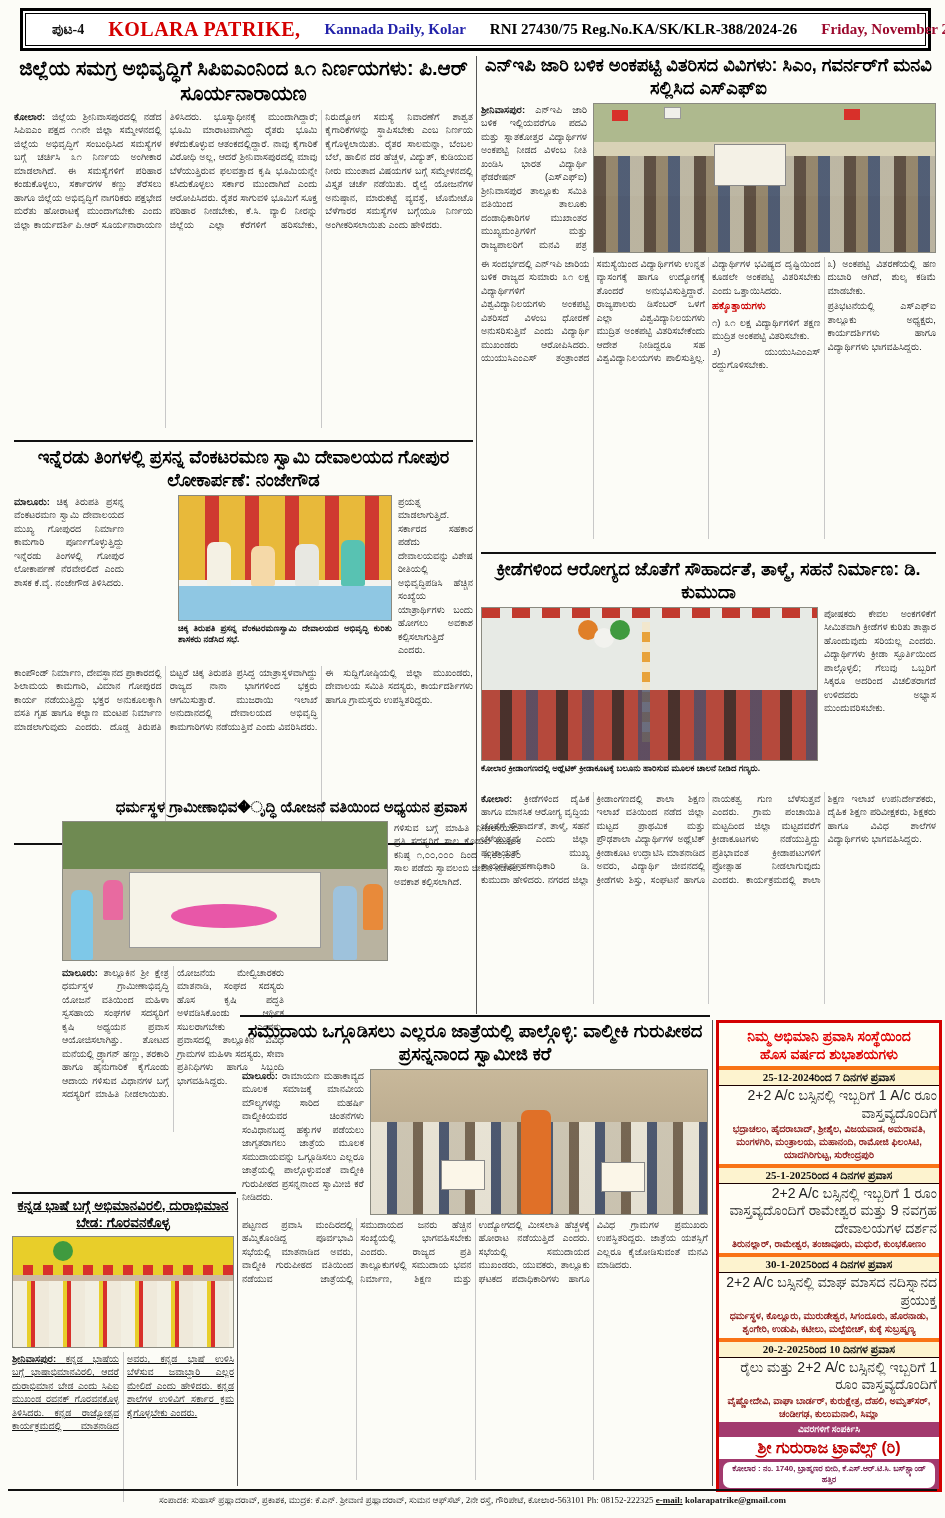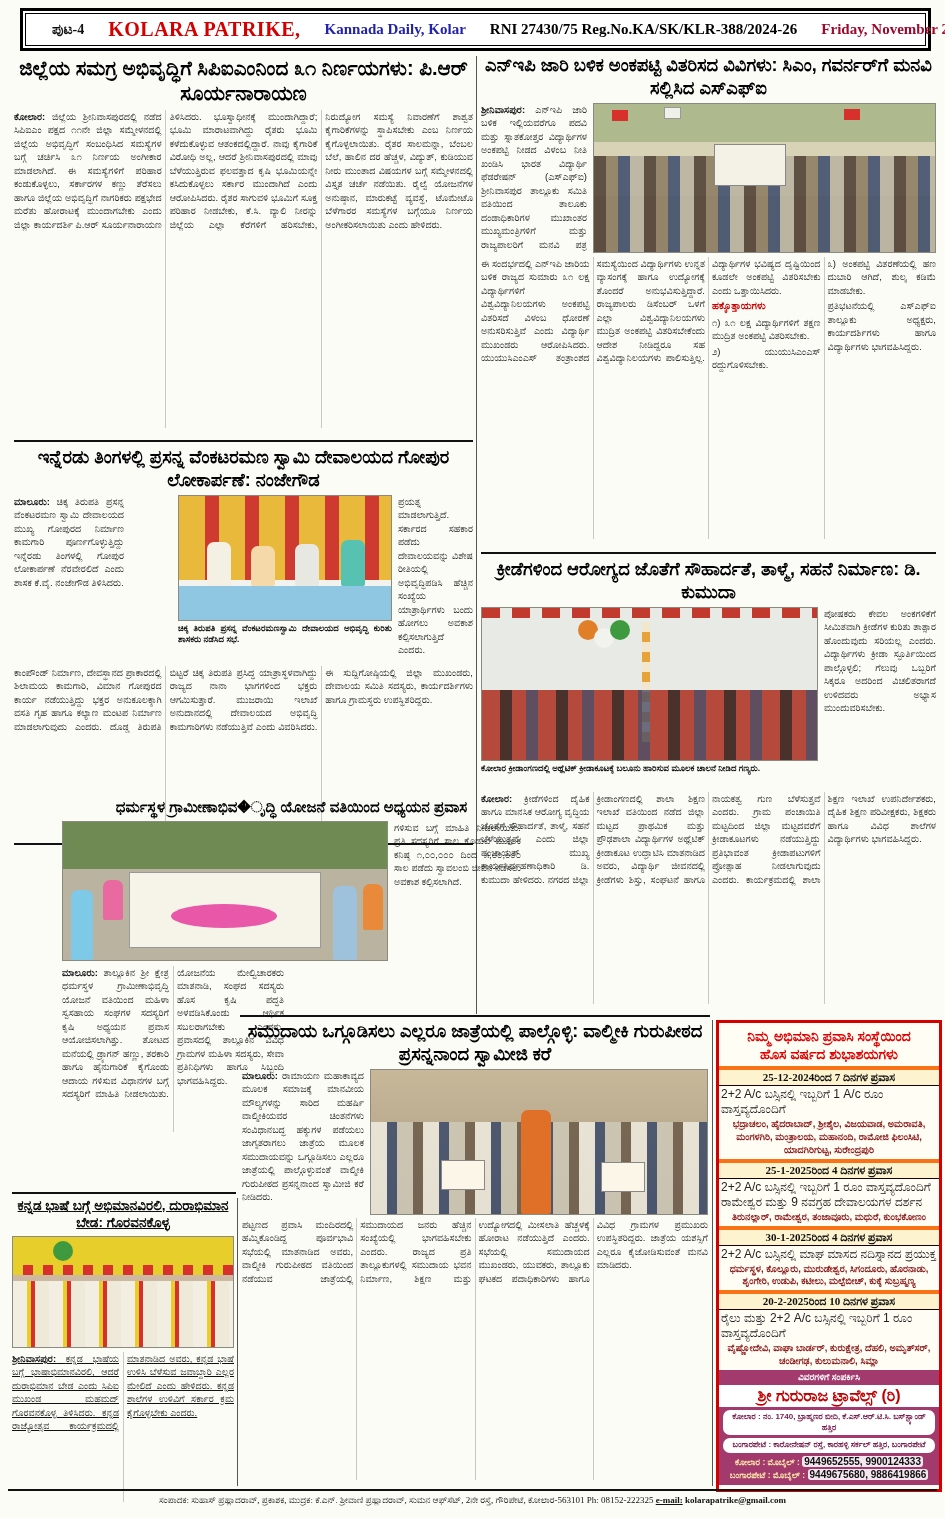--- a/index.html
+++ b/index.html
@@ -34,21 +34,21 @@
   .ph{position:relative;overflow:hidden;border:1px solid #8a8a80;}
   .pp{position:absolute;border-radius:7px 7px 2px 2px;}
   
   .hrule{position:absolute;height:2px;background:#111;}
   .vrule{position:absolute;width:1px;background:#555;}
   
   .ad{position:absolute;border:3px solid #d40000;background:#fffdf4;overflow:hidden;}
   .ad-title{color:#e00000;font-weight:bold;text-align:center;font-size:14px;line-height:1.3;padding:4px 2px 3px;}
   .tour-h{background:#fdf3cf;border-top:4px solid #f97316;border-bottom:1px solid #1a0000;font-weight:bold;
           text-align:center;font-size:11px;font-family:"Liberation Serif","DejaVu Serif",serif;padding:1px 0;}
-  .tour-note{font-size:12px;text-align:left;color:#222;padding:1px 2px 0;line-height:1.25;}
+  .tour-note{font-size:14px;text-align:right;color:#222;padding:1px 2px 0;line-height:1.25;}
   .tour-places{font-size:9.5px;font-weight:bold;color:#8a1616;text-align:center;padding:1px 3px 2px;line-height:1.35;}
   .contact-strip{background:#a23a6e;color:#fff;text-align:center;font-size:9px;font-weight:bold;padding:2px 0;}
   .agency{color:#c00000;font-weight:bold;text-align:center;font-size:16px;padding:2px 0;background:#fff;}
   .ad-bottom{background:#a23a6e;padding:3px 4px 4px;}
   .addr{background:#fff;border-radius:7px;color:#7a2050;font-size:8px;font-weight:bold;text-align:center;
         margin:0 0 3px;padding:2px 3px;line-height:1.35;}
   .phone{font-size:8.5px;color:#ffe9a8;text-align:center;font-weight:bold;margin-top:1px;}
   .phone b{color:#101010;background:#f3e6ee;border-radius:3px;padding:0 2px;font-size:10px;}
   
   .footer{position:absolute;left:8px;right:8px;top:1489px;border-top:2.5px solid #111;padding-top:4px;
@@ -214,21 +214,21 @@
     <h2 class="hl hl-sm">ಕನ್ನಡ ಭಾಷೆ ಬಗ್ಗೆ ಅಭಿಮಾನವಿರಲಿ, ದುರಾಭಿಮಾನ ಬೇಡ: ಗೊರವನಕೊಳ್ಳ</h2>
     <figure>
       <div class="ph" style="height:110px;background:linear-gradient(180deg,#e8ce2a 0 26%,#cdb9a2 26% 100%);">
         <div style="position:absolute;left:40px;top:4px;width:20px;height:20px;border-radius:50%;background:#3f9a3f;"></div>
         <div style="position:absolute;left:0;top:28px;width:100%;height:10px;background:repeating-linear-gradient(90deg,#e8ce2a 0 10px,#d8302a 10px 20px);"></div>
         <div style="position:absolute;left:0;bottom:0;width:100%;height:66px;background:repeating-linear-gradient(90deg,#f2efe2 0 14px,#e8ce2a 14px 18px,#d8302a 18px 22px,#efe9da 22px 36px);"></div>
       </div>
     </figure>
     <div class="body cols2" style="height:150px;margin-top:4px;">
       <span class="dl">ಶ್ರೀನಿವಾಸಪುರ:</span>
-      <span>ಕನ್ನಡ ಭಾಷೆಯ ಬಗ್ಗೆ ಭಾಷಾಭಿಮಾನವಿರಲಿ, ಆದರೆ ದುರಾಭಿಮಾನ ಬೇಡ ಎಂದು ಸಿಪಿಐ ಮುಖಂಡ ಮಹಮದ್ ಗೊರವನಕೊಳ್ಳ ತಿಳಿಸಿದರು. ಕನ್ನಡ ರಾಜ್ಯೋತ್ಸವ ಕಾರ್ಯಕ್ರಮದಲ್ಲಿ ಮಾತನಾಡಿದ ಅವರು, ಕನ್ನಡ ಭಾಷೆ ಉಳಿಸಿ ಬೆಳೆಸುವ ಜವಾಬ್ದಾರಿ ಎಲ್ಲರ ಮೇಲಿದೆ ಎಂದು ಹೇಳಿದರು. ಕನ್ನಡ ಶಾಲೆಗಳ ಉಳಿವಿಗೆ ಸರ್ಕಾರ ಕ್ರಮ ಕೈಗೊಳ್ಳಬೇಕು ಎಂದರು.</span>
+      <span>ಕನ್ನಡ ಭಾಷೆಯ ಬಗ್ಗೆ ಭಾಷಾಭಿಮಾನವಿರಲಿ, ಆದರೆ ದುರಾಭಿಮಾನ ಬೇಡ ಎಂದು ಸಿಪಿಐ ಮುಖಂಡ ರವನಕ್ ಗೊರವನಕೊಳ್ಳ ತಿಳಿಸಿದರು. ಕನ್ನಡ ರಾಜ್ಯೋತ್ಸವ ಕಾರ್ಯಕ್ರಮದಲ್ಲಿ ಮಾತನಾಡಿದ ಅವರು, ಕನ್ನಡ ಭಾಷೆ ಉಳಿಸಿ ಬೆಳೆಸುವ ಜವಾಬ್ದಾರಿ ಎಲ್ಲರ ಮೇಲಿದೆ ಎಂದು ಹೇಳಿದರು. ಕನ್ನಡ ಶಾಲೆಗಳ ಉಳಿವಿಗೆ ಸರ್ಕಾರ ಕ್ರಮ ಕೈಗೊಳ್ಳಬೇಕು ಎಂದರು.</span>
     </div>
   </div>
 
   <div class="ad" style="top:1020px;left:716px;width:220px;height:466px;">
     <div class="ad-title">
       <div>ನಿಮ್ಮ ಅಭಿಮಾನಿ ಪ್ರವಾಸಿ ಸಂಸ್ಥೆಯಿಂದ</div>
       <div>ಹೊಸ ವರ್ಷದ ಶುಭಾಶಯಗಳು</div>
     </div>
     <div>
       <div class="tour-h">25-12-2024ರಿಂದ 7 ದಿನಗಳ ಪ್ರವಾಸ</div>

